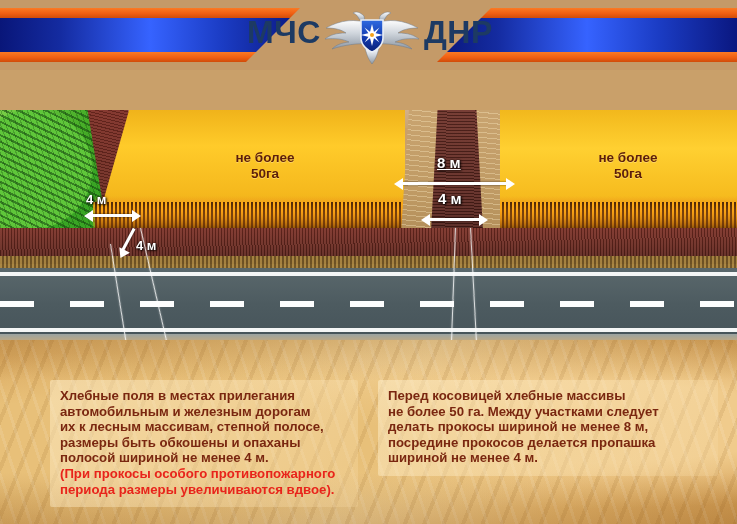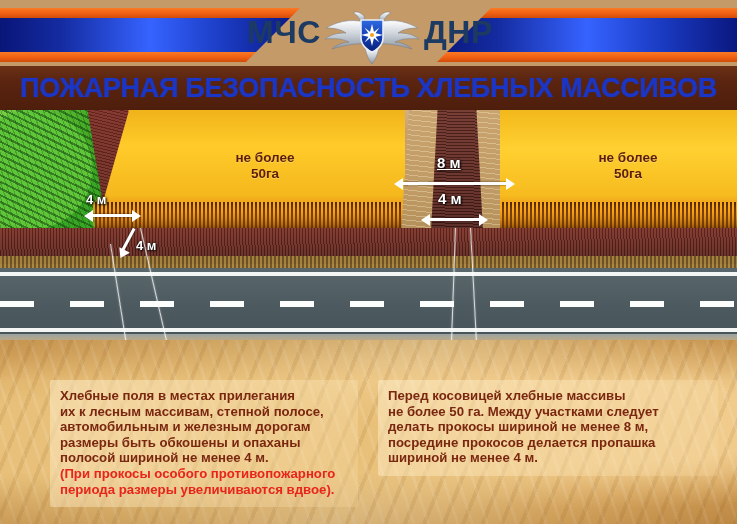--- a/index.html
+++ b/index.html
@@ -228,23 +228,20 @@
         <path d="M71 31 L63 29 L60 31 L63 33 Z"></path>
         <path d="M52.5 23.5 L58.5 28.2 L60 31 L56.8 29.8 Z"></path>
         <path d="M67.5 38.5 L61.5 33.8 L60 31 L63.2 32.2 Z"></path>
         <path d="M67.5 23.5 L61.5 28.2 L60 31 L63.2 29.8 Z"></path>
         <path d="M52.5 38.5 L58.5 33.8 L60 31 L56.8 32.2 Z"></path>
       </g>
       <circle cx="60" cy="31" r="2" fill="#f4a018"></circle>
     </svg>
   </div>
 
-  <div id="title-bar">
-    <div id="title-text">ПОЖАРНАЯ БЕЗОПАСНОСТЬ ХЛЕБНЫХ МАССИВОВ</div>
-  </div>
 
   <div id="scene">
     <div id="sky-strip"></div>
 
     <div id="forest"></div>
     <div id="forest-grain"></div>
 
     <div id="plow-left"></div>
     <div id="plow-left-tex"></div>
 
@@ -305,22 +302,22 @@
   <div class="leader" style="left:110px;top:244px;height:150px;transform:rotate(-9deg);"></div>
   <div class="leader" style="left:140px;top:228px;height:166px;transform:rotate(-13deg);"></div>
   <div class="leader" style="left:455px;top:228px;height:166px;transform:rotate(2deg);"></div>
   <div class="leader" style="left:470px;top:228px;height:166px;transform:rotate(-3deg);"></div>
 
   <div id="bottom"></div>
   <div id="bottom-shade"></div>
 
   <div id="panel-left" class="text-panel">
       <div class="tp-line">Хлебные поля в местах прилегания</div>
+      <div class="tp-line">автомобильным и железным дорогам</div>
       <div class="tp-line">их к лесным массивам, степной полосе,</div>
-      <div class="tp-line">автомобильным и железным дорогам</div>
       <div class="tp-line">размеры быть обкошены и опаханы</div>
       <div class="tp-line">полосой шириной не менее 4 м.</div>
       <div class="tp-line red">(При прокосы особого противопожарного</div>
       <div class="tp-line red">периода размеры увеличиваются вдвое).</div>
     </div>
   <div id="panel-right" class="text-panel">
       <div class="tp-line">Перед косовицей хлебные массивы</div>
       <div class="tp-line">не более 50 га. Между участками следует</div>
       <div class="tp-line">делать прокосы шириной не менее 8 м,</div>
       <div class="tp-line">посредине прокосов делается пропашка</div>

